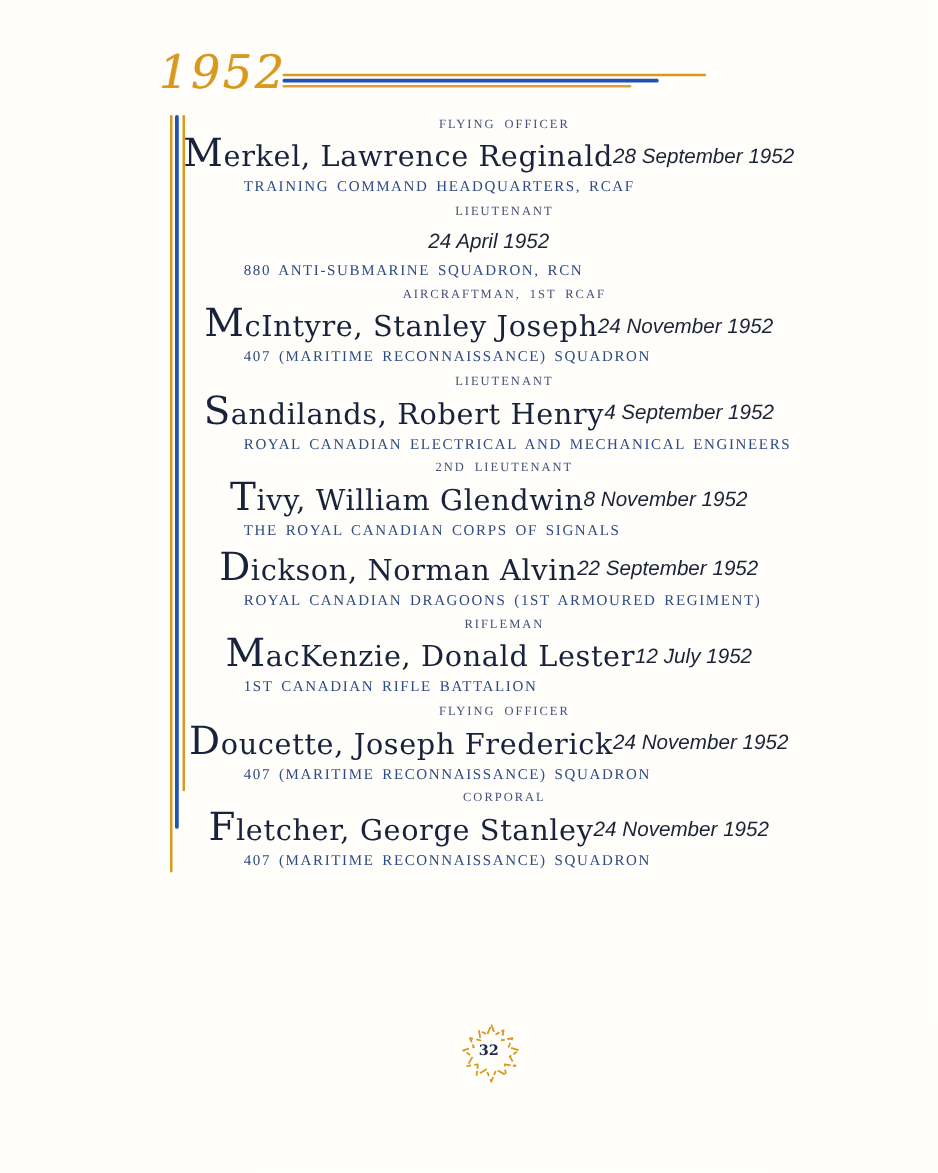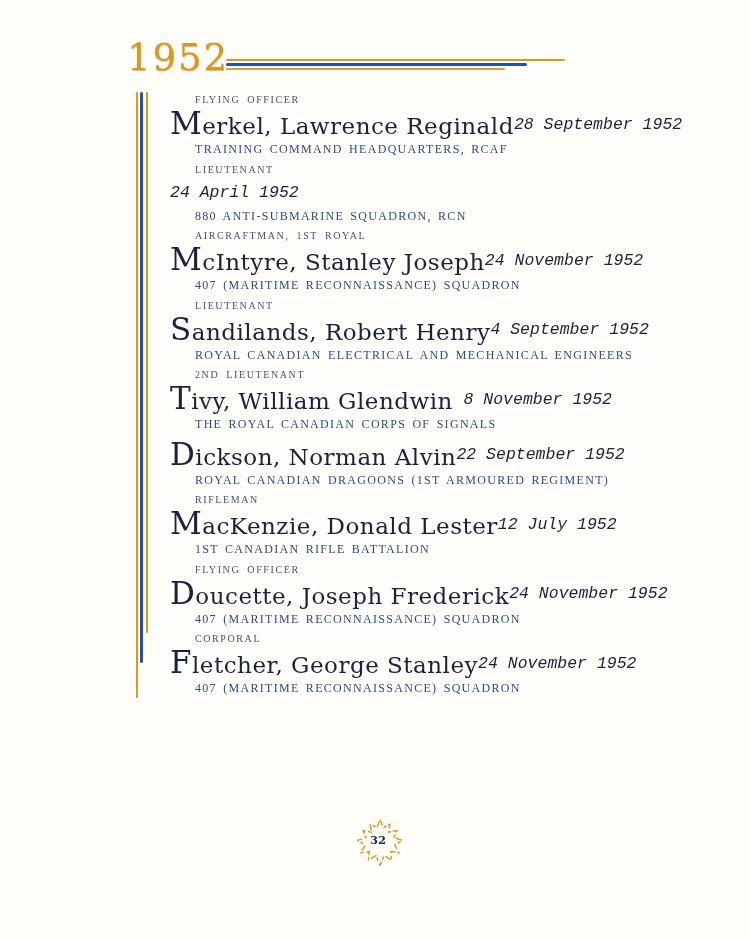--- a/index.html
+++ b/index.html
@@ -16,20 +16,21 @@
     position:relative;
     width:750px;height:938px;
     background:#fffefb;
     font-family:"Liberation Serif",serif;
     overflow:hidden;
   }
   
   .year-heading{
     position:absolute;left:127px;top:38px;
     font-family:"DejaVu Serif",serif;
+    font-style:italic;
     font-size:37px;line-height:40px;
     color:var(--gold);
     letter-spacing:2px;
     text-shadow:0.5px 0.5px 0 rgba(201,120,20,.55);
   }
   .hr-line{position:absolute;border-radius:2px;}
   .hr-gold-top {left:226px;top:59px;width:339px;height:2px;background:var(--gold);}
   .hr-blue     {left:226px;top:63px;width:301px;height:3px;background:var(--blue);}
   .hr-gold-bot {left:226px;top:68px;width:279px;height:2px;background:var(--gold);opacity:.9;}
   
@@ -42,52 +43,53 @@
     position:absolute;left:170px;top:94px;width:442px;
   }
   .entry{margin-bottom:8.5px;}
   .rank{
     padding-left:25px;
     font-size:10px;line-height:12px;
     letter-spacing:1.6px;word-spacing:3px;
     color:var(--rank-ink);
     margin-bottom:2px;
     white-space:nowrap;
+    text-align:center;
   }
   .name-row{
-    display:flex;justify-content:space-between;align-items:center;
+    display:flex;justify-content:center;align-items:center;
   }
   .name{
     font-family:"DejaVu Serif",serif;
     font-size:23px;line-height:30px;
     letter-spacing:0.5px;
     color:var(--name-ink);
     white-space:nowrap;
   }
   .name::first-letter{
     font-size:31px;line-height:30px;
   }
   .date{
-    font-family:Liberation Mono, monospace;
+    font-family:Liberation Sans, sans-serif;
     font-style:italic;
     font-size:16.5px;line-height:30px;
     color:var(--date-ink);
     white-space:nowrap;
   }
   .unit{
     padding-left:25px;
     font-size:12px;line-height:12px;
     letter-spacing:1.3px;word-spacing:2px;
     color:var(--unit-ink);
     margin-top:2px;
     white-space:nowrap;
   }
   
   .ornament{
-    position:absolute;left:353px;top:817px;width:54px;height:52px;
+    position:absolute;left:366px;top:817px;width:54px;height:52px;
   }
   .ornament svg{position:absolute;left:0;top:0;}
   .page-number{
     position:absolute;left:0;top:0;width:100%;height:100%;
     display:flex;align-items:center;justify-content:center;
     padding-bottom:6px;padding-right:4px;
     font-family:"DejaVu Serif",serif;
     font-size:11.5px;font-weight:bold;
     color:#1c2748;
   }
@@ -120,21 +122,21 @@
     <div class="entry">
       <div class="rank">LIEUTENANT</div>
       <div class="name-row">
         <div class="date">24 April 1952</div>
       </div>
       <div class="unit">880 ANTI-SUBMARINE SQUADRON, RCN</div>
     </div>
 
 
     <div class="entry">
-      <div class="rank">AIRCRAFTMAN, 1ST ROYAL</div>
+      <div class="rank">AIRCRAFTMAN, 1ST RCAF</div>
       <div class="name-row">
         <div class="name">McIntyre, Stanley Joseph</div>
         <div class="date">24 November 1952</div>
       </div>
       <div class="unit">407 (MARITIME RECONNAISSANCE) SQUADRON</div>
     </div>
 
     <div class="entry">
       <div class="rank">LIEUTENANT</div>
       <div class="name-row">

